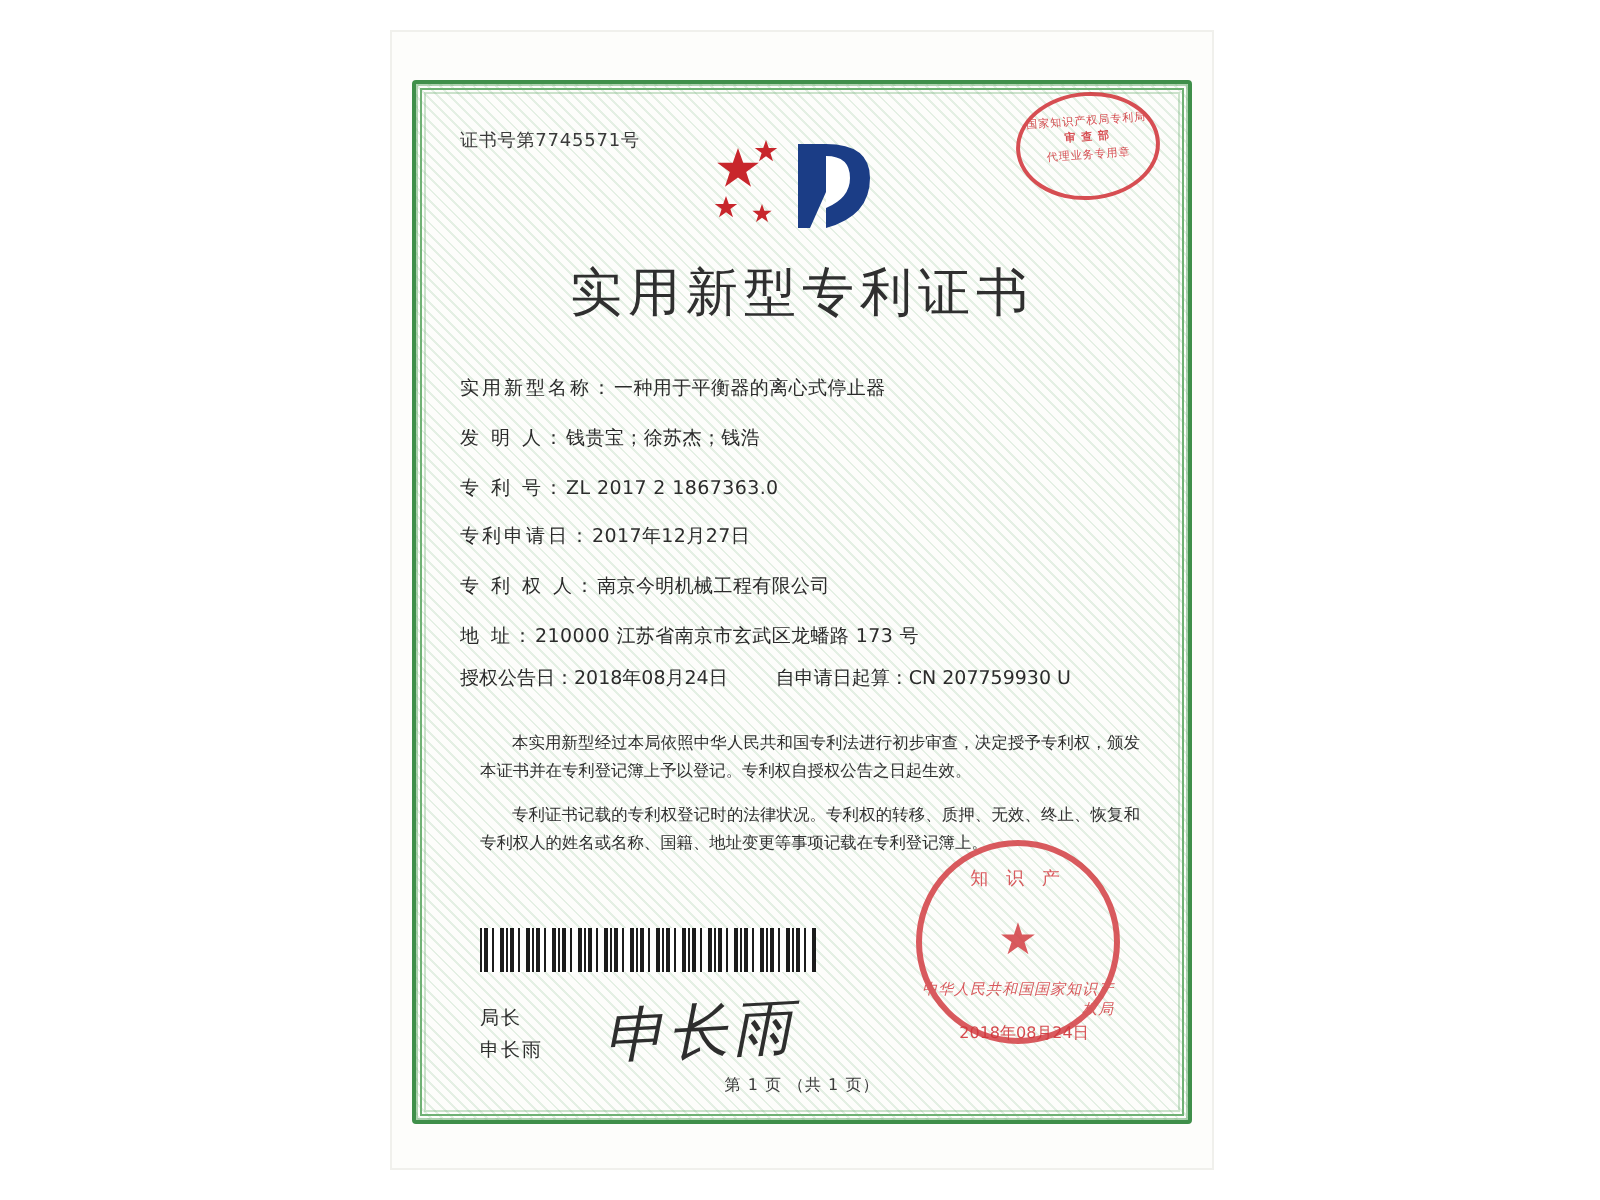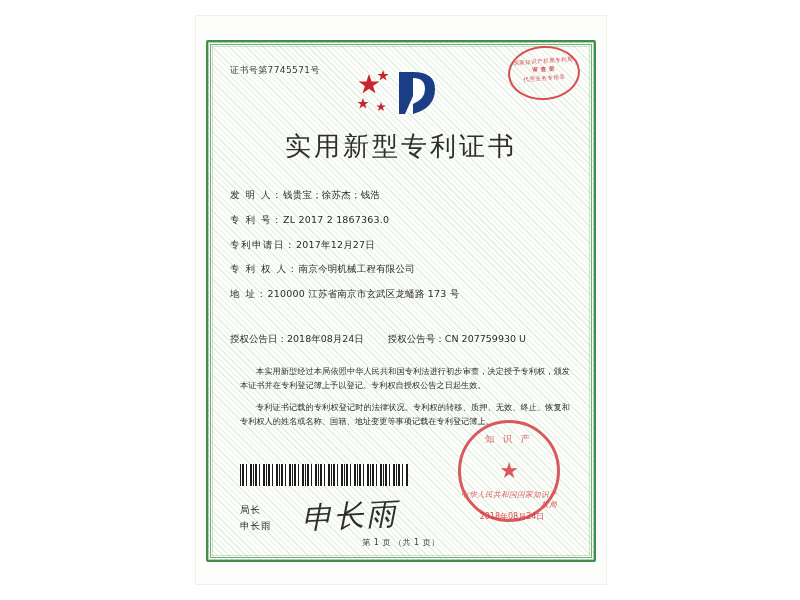--- a/index.html
+++ b/index.html
@@ -286,20 +286,23 @@
     <div class="seal-top">
       <span class="sealline">国家知识产权局专利局</span>
       <span class="sealline em">审 查 部</span>
       <span class="sealline">代理业务专用章</span>
     </div>
 
     <div class="doc-title">实用新型专利证书</div>
 
     <div class="fields">
       <div class="field">
+        <span class="lbl">实用新型名称：</span><span class="val">一种用于平衡器的离心式停止器</span>
+      </div>
+      <div class="field">
         <span class="lbl">发 明 人：</span><span class="val">钱贵宝；徐苏杰；钱浩</span>
       </div>
       <div class="field">
         <span class="lbl">专 利 号：</span><span class="val">ZL 2017 2 1867363.0</span>
       </div>
       <div class="field">
         <span class="lbl">专利申请日：</span><span class="val">2017年12月27日</span>
       </div>
       <div class="field">
         <span class="lbl">专 利 权 人：</span><span class="val">南京今明机械工程有限公司</span>
@@ -307,21 +310,21 @@
       <div class="field">
         <span class="lbl">地      址：</span><span class="val">210000  江苏省南京市玄武区龙蟠路 173 号</span>
       </div>
     </div>
 
     <div class="grant-row">
       <div>
         <span>授权公告日：</span><span>2018年08月24日</span>
       </div>
       <div>
-        <span>授权公告号：</span><span>CN 207759930 U</span>
+        <span>自申请日起算：</span><span>CN 207759930 U</span>
       </div>
     </div>
 
     <div class="body-text">
       <p>本实用新型经过本局依照中华人民共和国专利法进行初步审查，决定授予专利权，颁发本证书并在专利登记簿上予以登记。专利权自授权公告之日起生效。</p>
       <p>专利证书记载的专利权登记时的法律状况。专利权的转移、质押、无效、终止、恢复和专利权人的姓名或名称、国籍、地址变更等事项记载在专利登记簿上。</p>
     </div>
 
     <div class="barcode"></div>
 

